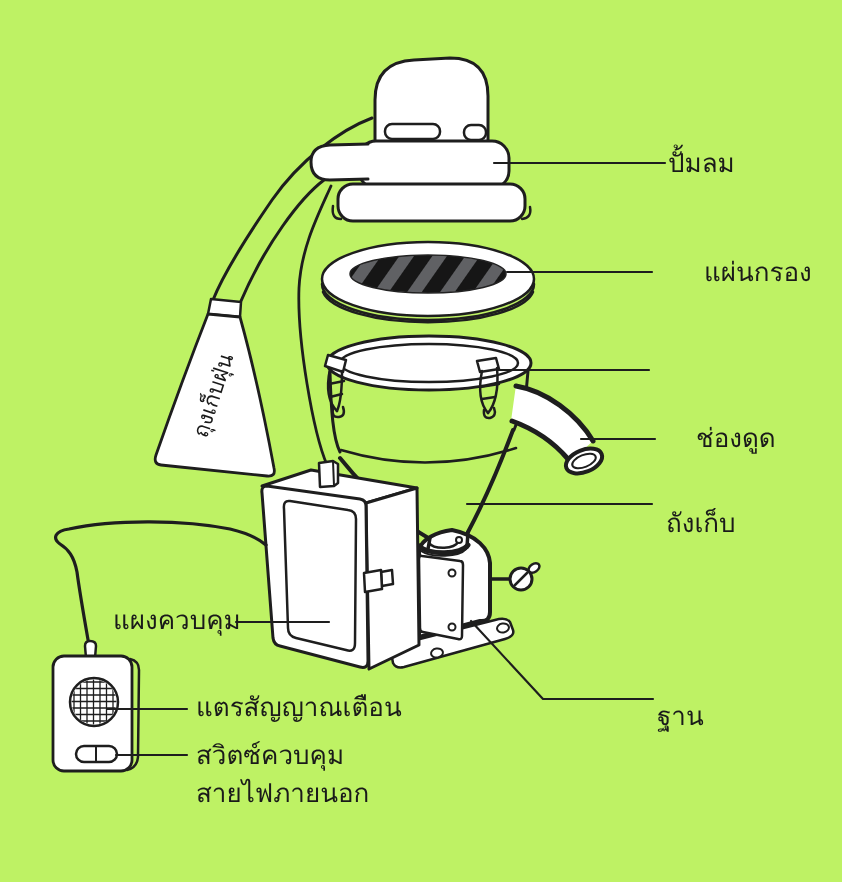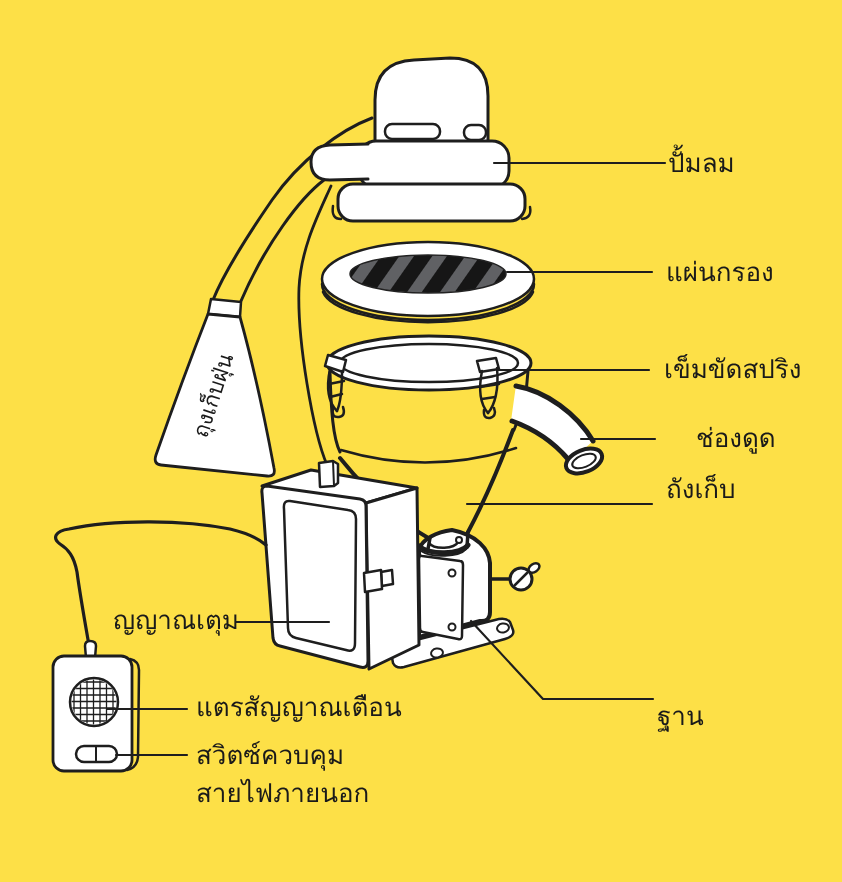--- a/index.html
+++ b/index.html
@@ -1,16 +1,16 @@
 <!DOCTYPE html>
 <html><head>
 <meta charset="utf-8">
 <style>
   html,body{margin:0;padding:0;background:#fff;}
-  #stage{position:relative;width:842px;height:882px;background:#fde047;overflow:hidden;
+  #stage{position:relative;width:842px;height:882px;background:#bef264;overflow:hidden;
          font-family:"DejaVu Sans",sans-serif;}
   #art{position:absolute;left:0;top:0;}
   .lbl{position:absolute;color:#1a1a1a;font-size:26px;line-height:34px;white-space:nowrap;}
   .lbl2{line-height:38px;}
   .bagtxt{position:absolute;left:148px;top:378px;width:130px;text-align:center;
           font-size:22px;color:#1a1a1a;transform:rotate(-72deg);transform-origin:center;
           white-space:nowrap;}
 </style>
 </head>
 <body>
@@ -157,25 +157,24 @@
         <path d="M467,504 L652,504"></path>
         <path d="M236,622 L329,622"></path>
         <path d="M107,709 L187,709"></path>
         <path d="M116,755 L187,755"></path>
         <path d="M471,621 L543,699 L653,699"></path>
       </g>
     </g>
   </svg>
 
   <div class="lbl" style="left:668px;top:146px">ปั้มลม</div>
-  <div class="lbl" style="left:666px;top:255px">แผ่นกรอง</div>
-  <div class="lbl" style="left:664px;top:352px">เข็มขัดสปริง</div>
+  <div class="lbl" style="left:704px;top:255px">แผ่นกรอง</div>
   <div class="lbl" style="left:696px;top:421px">ช่องดูด</div>
-  <div class="lbl" style="left:666px;top:472px">ถังเก็บ</div>
-  <div class="lbl" style="left:113px;top:603px">ญญาณเตุม</div>
+  <div class="lbl" style="left:666px;top:506px">ถังเก็บ</div>
+  <div class="lbl" style="left:113px;top:603px">แผงควบคุม</div>
   <div class="lbl lbl2" style="left:196px;top:736px">
     <div>สวิตซ์ควบคุม</div>
     <div>สายไฟภายนอก</div>
   </div>
   <div class="lbl" style="left:196px;top:690px">แตรสัญญาณเตือน</div>
   <div class="lbl" style="left:657px;top:699px">ฐาน</div>
   <div class="bagtxt">ถุงเก็บฝุ่น</div>
 
 </div>
 

